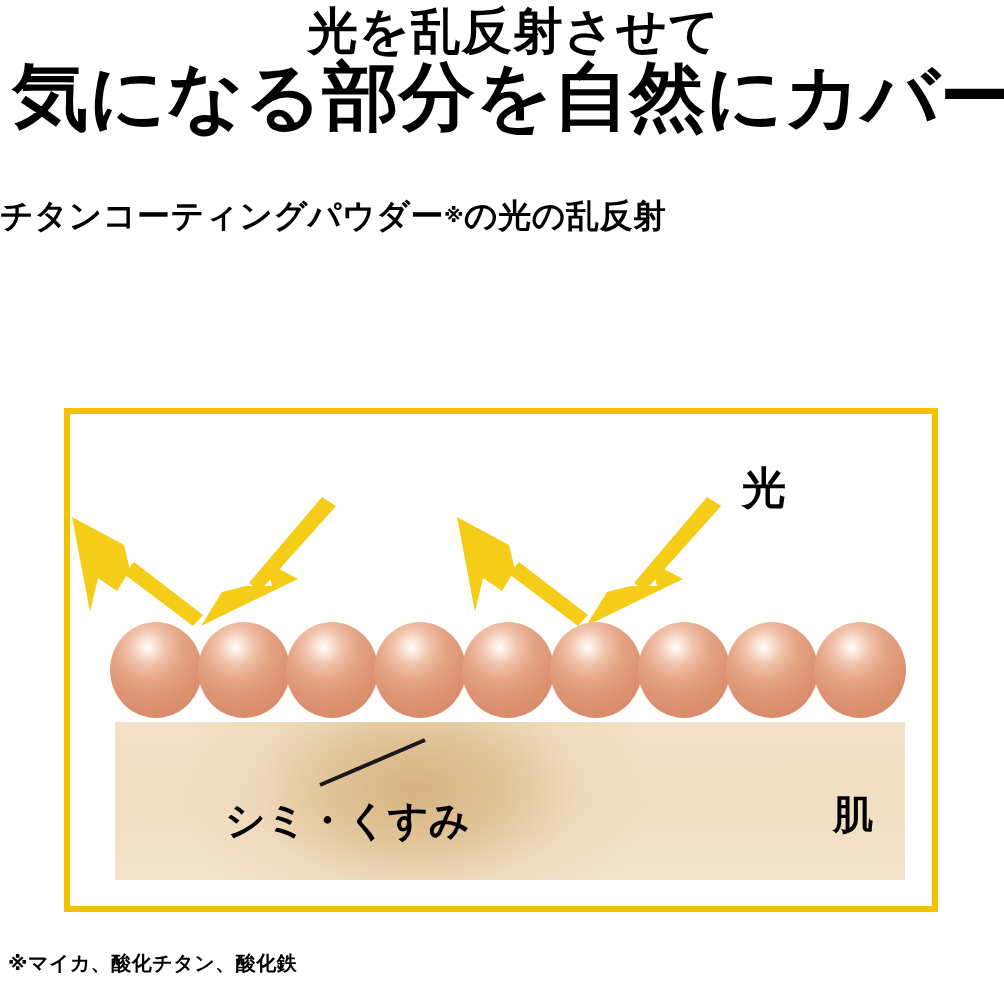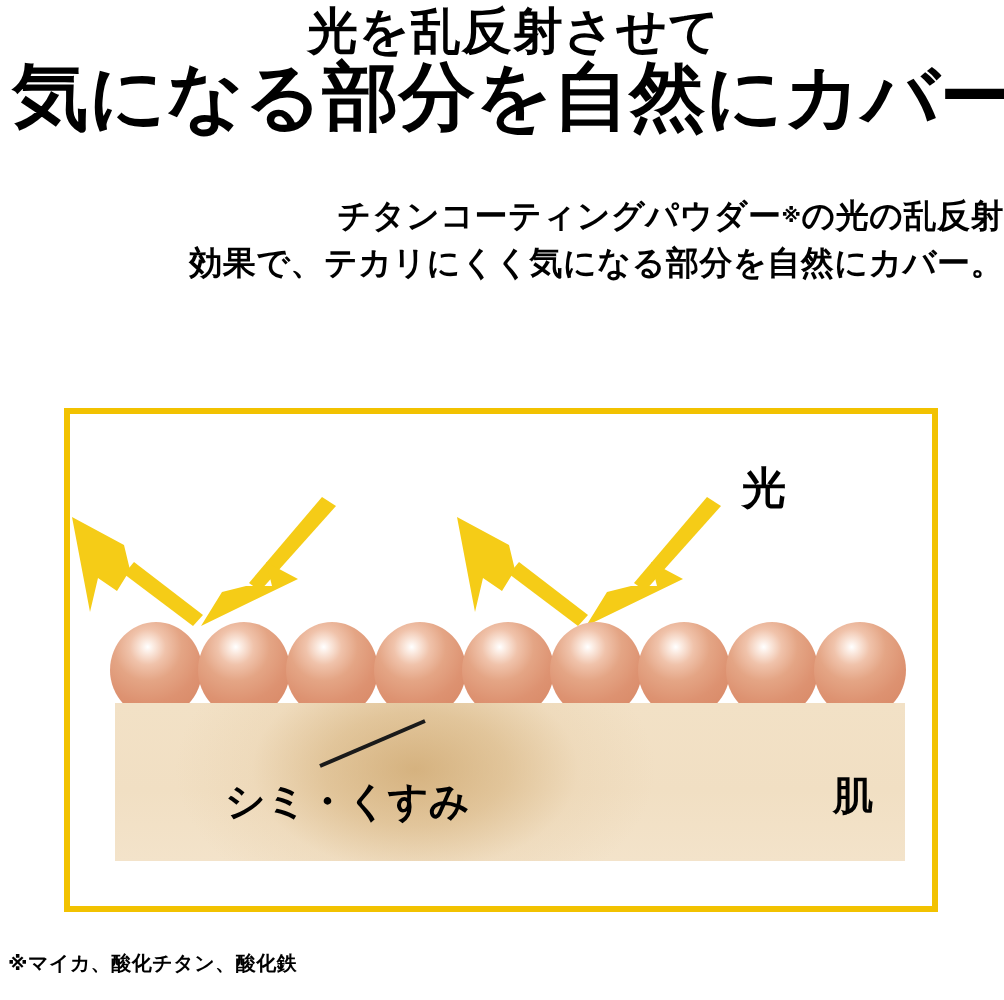--- a/index.html
+++ b/index.html
@@ -44,21 +44,21 @@
     white-space: nowrap;
     margin-top: -4px;
   }
 
   
   #body-copy {
     position: absolute;
     left: 0;
     top: 192px;
     width: 1004px;
-    text-align: right;
+    text-align: left;
     font-weight: 700;
     font-size: 33px;
     line-height: 47px;
     letter-spacing: 0.5px;
   }
   #body-copy .bodyline { display: block; white-space: nowrap; }
   #body-copy .ref { font-size: 20px; vertical-align: 5px; }
 
   
   #diagram-box {
@@ -121,21 +121,21 @@
         #e4a585 38%,
         #dd9271 62%,
         #d98a68 85%,
         #d38462 100%);
   }
 
   
   #skin-layer {
     position: absolute;
     left: 45px;
-    top: 289px;
+    top: 308px;
     width: 790px;
     height: 158px;
     background:
       radial-gradient(ellipse 240px 150px at 38% 42%,
         rgba(196,150,85,0.62) 0%,
         rgba(206,164,103,0.45) 38%,
         rgba(224,192,146,0.18) 68%,
         rgba(240,223,196,0) 100%),
       linear-gradient(180deg, #f2e1c6 0%, #f1dfc3 55%, #f3e3ca 100%);
   }
@@ -177,21 +177,20 @@
 </head>
 <body>
 
 <div id="headline">
   <div id="headline-line1">光を乱反射させて</div>
   <div id="headline-line2">気になる部分を自然にカバー</div>
 </div>
 
 <div id="body-copy">
   <span class="bodyline"><span>チタンコーティングパウダー</span><span class="ref">※</span><span>の光の乱反射</span></span>
-  <span class="bodyline">効果で、テカリにくく気になる部分を自然にカバー。</span>
 </div>
 
 <div id="diagram-box">
   <div id="diagram-inner">
 
     <div id="light-label">光</div>
 
     <svg id="arrows-svg" viewBox="0 0 874 504">
       <g fill="#f5cc17">
 

